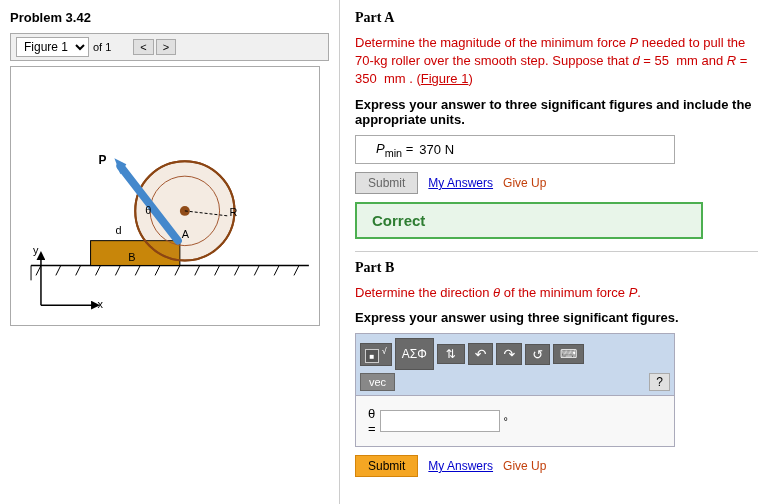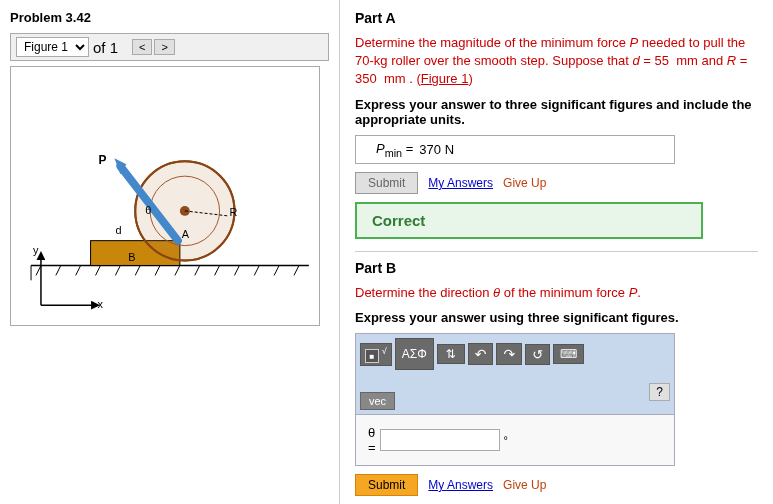--- a/index.html
+++ b/index.html
@@ -35,22 +35,22 @@
       width: 100%;
     }
     .figure-select {
       border: 1px solid #aaa;
       background: #fff;
       padding: 1px 3px;
       font-size: 12px;
       margin-right: 4px;
     }
     .of-label {
-      font-size: 15px;
-      margin-right: 12px;
+      font-size: 11px;
+      margin-right: 20px;
     }
     .nav-btn {
       border: 1px solid #aaa;
       background: #e0e0e0;
       padding: 1px 6px;
       cursor: pointer;
       font-size: 11px;
       margin-left: 2px;
     }
     .figure-box {
@@ -70,20 +70,21 @@
       flex: 1;
       padding: 10px 15px;
       overflow-y: auto;
       background: #fff;
     }
     .part-title {
       font-size: 14px;
       font-weight: bold;
       margin-bottom: 8px;
       color: #000;
+      font-family: Liberation Serif, serif;
     }
     .question-text {
       color: #c00;
       margin-bottom: 8px;
       font-size: 13px;
       line-height: 1.4;
     }
     .question-text a {
       color: #c00;
       text-decoration: underline;
@@ -194,21 +195,20 @@
       font-size: 13px;
       cursor: pointer;
     }
     .vec-btn {
       background: #888;
       color: #fff;
       border: 1px solid #666;
       padding: 2px 8px;
       font-size: 11px;
       cursor: pointer;
-      margin-top: 19px;
     }
     .question-mark {
       background: #e0e0e0;
       border: 1px solid #aaa;
       padding: 1px 6px;
       font-size: 12px;
       cursor: pointer;
     }
     .answer-field-row {
       display: flex;

